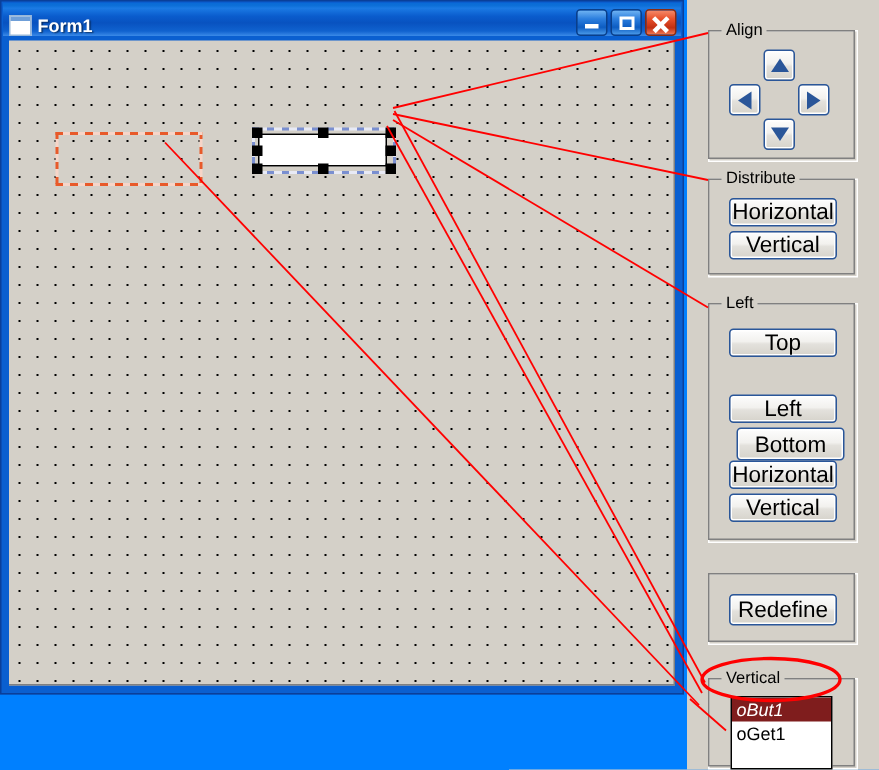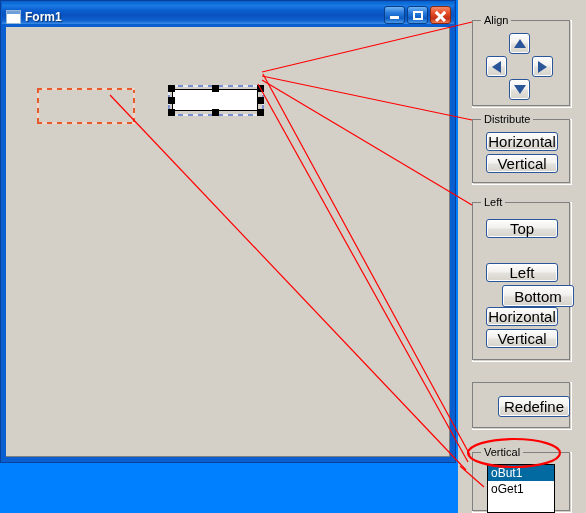--- a/index.html
+++ b/index.html
@@ -120,21 +120,21 @@
   .tri-down{border-left:6px solid transparent;border-right:6px solid transparent;border-top:9px solid #2a5699;}
   .tri-left{border-top:6px solid transparent;border-bottom:6px solid transparent;border-right:9px solid #2a5699;}
   .tri-right{border-top:6px solid transparent;border-bottom:6px solid transparent;border-left:9px solid #2a5699;}
 
   
   #listbox{
     position:absolute;left:487px;top:464px;width:68px;height:49px;
     background:#fff;border:1px solid #000;box-sizing:border-box;overflow:hidden;
   }
   .lbitem{height:16px;line-height:16px;padding-left:3px;font-size:12px;color:#000;}
-  .lbitem.sel{background:#0369a1;color:#fff;}
+  .lbitem.sel{background:#7f1d1d;color:#fff;font-style:italic;}
 
   
   #anno{position:absolute;left:0;top:0;width:586px;height:513px;pointer-events:none;}
 </style>
 </head>
 <body>
 
 <div id="toolpanel">
 
   <div class="grp" style="left:14px;top:20px;width:100px;height:88px;">
@@ -157,26 +157,26 @@
     <span class="grplabel">Distribute</span>
   </div>
   <div class="tbtn" style="left:28px;top:132px;width:72px;height:19px;">Horizontal</div>
   <div class="tbtn" style="left:28px;top:154px;width:72px;height:19px;">Vertical</div>
 
   <div class="grp" style="left:14px;top:202px;width:100px;height:160px;">
     <span class="grplabel">Left</span>
   </div>
   <div class="tbtn" style="left:28px;top:219px;width:72px;height:19px;text-align:right;">Top</div>
   <div class="tbtn" style="left:28px;top:263px;width:72px;height:19px;">Left</div>
-  <div class="tbtn" style="left:44px;top:285px;width:72px;height:22px;">Bottom</div>
+  <div class="tbtn" style="left:33px;top:285px;width:72px;height:22px;">Bottom</div>
   <div class="tbtn" style="left:28px;top:307px;width:72px;height:19px;">Horizontal</div>
   <div class="tbtn" style="left:28px;top:329px;width:72px;height:19px;">Vertical</div>
 
   <div class="grp" style="left:14px;top:382px;width:100px;height:48px;"></div>
-  <div class="tbtn" style="left:28px;top:396px;width:72px;height:21px;margin-left:12px;">Redefine</div>
+  <div class="tbtn" style="left:28px;top:396px;width:72px;height:21px;">Redefine</div>
 
   <div class="grp" style="left:14px;top:452px;width:100px;height:61px;">
     <span class="grplabel">Vertical</span>
   </div>
 </div>
 
 <div id="listbox">
   <div class="lbitem sel">oBut1</div>
   <div class="lbitem">oGet1</div>
 </div>

